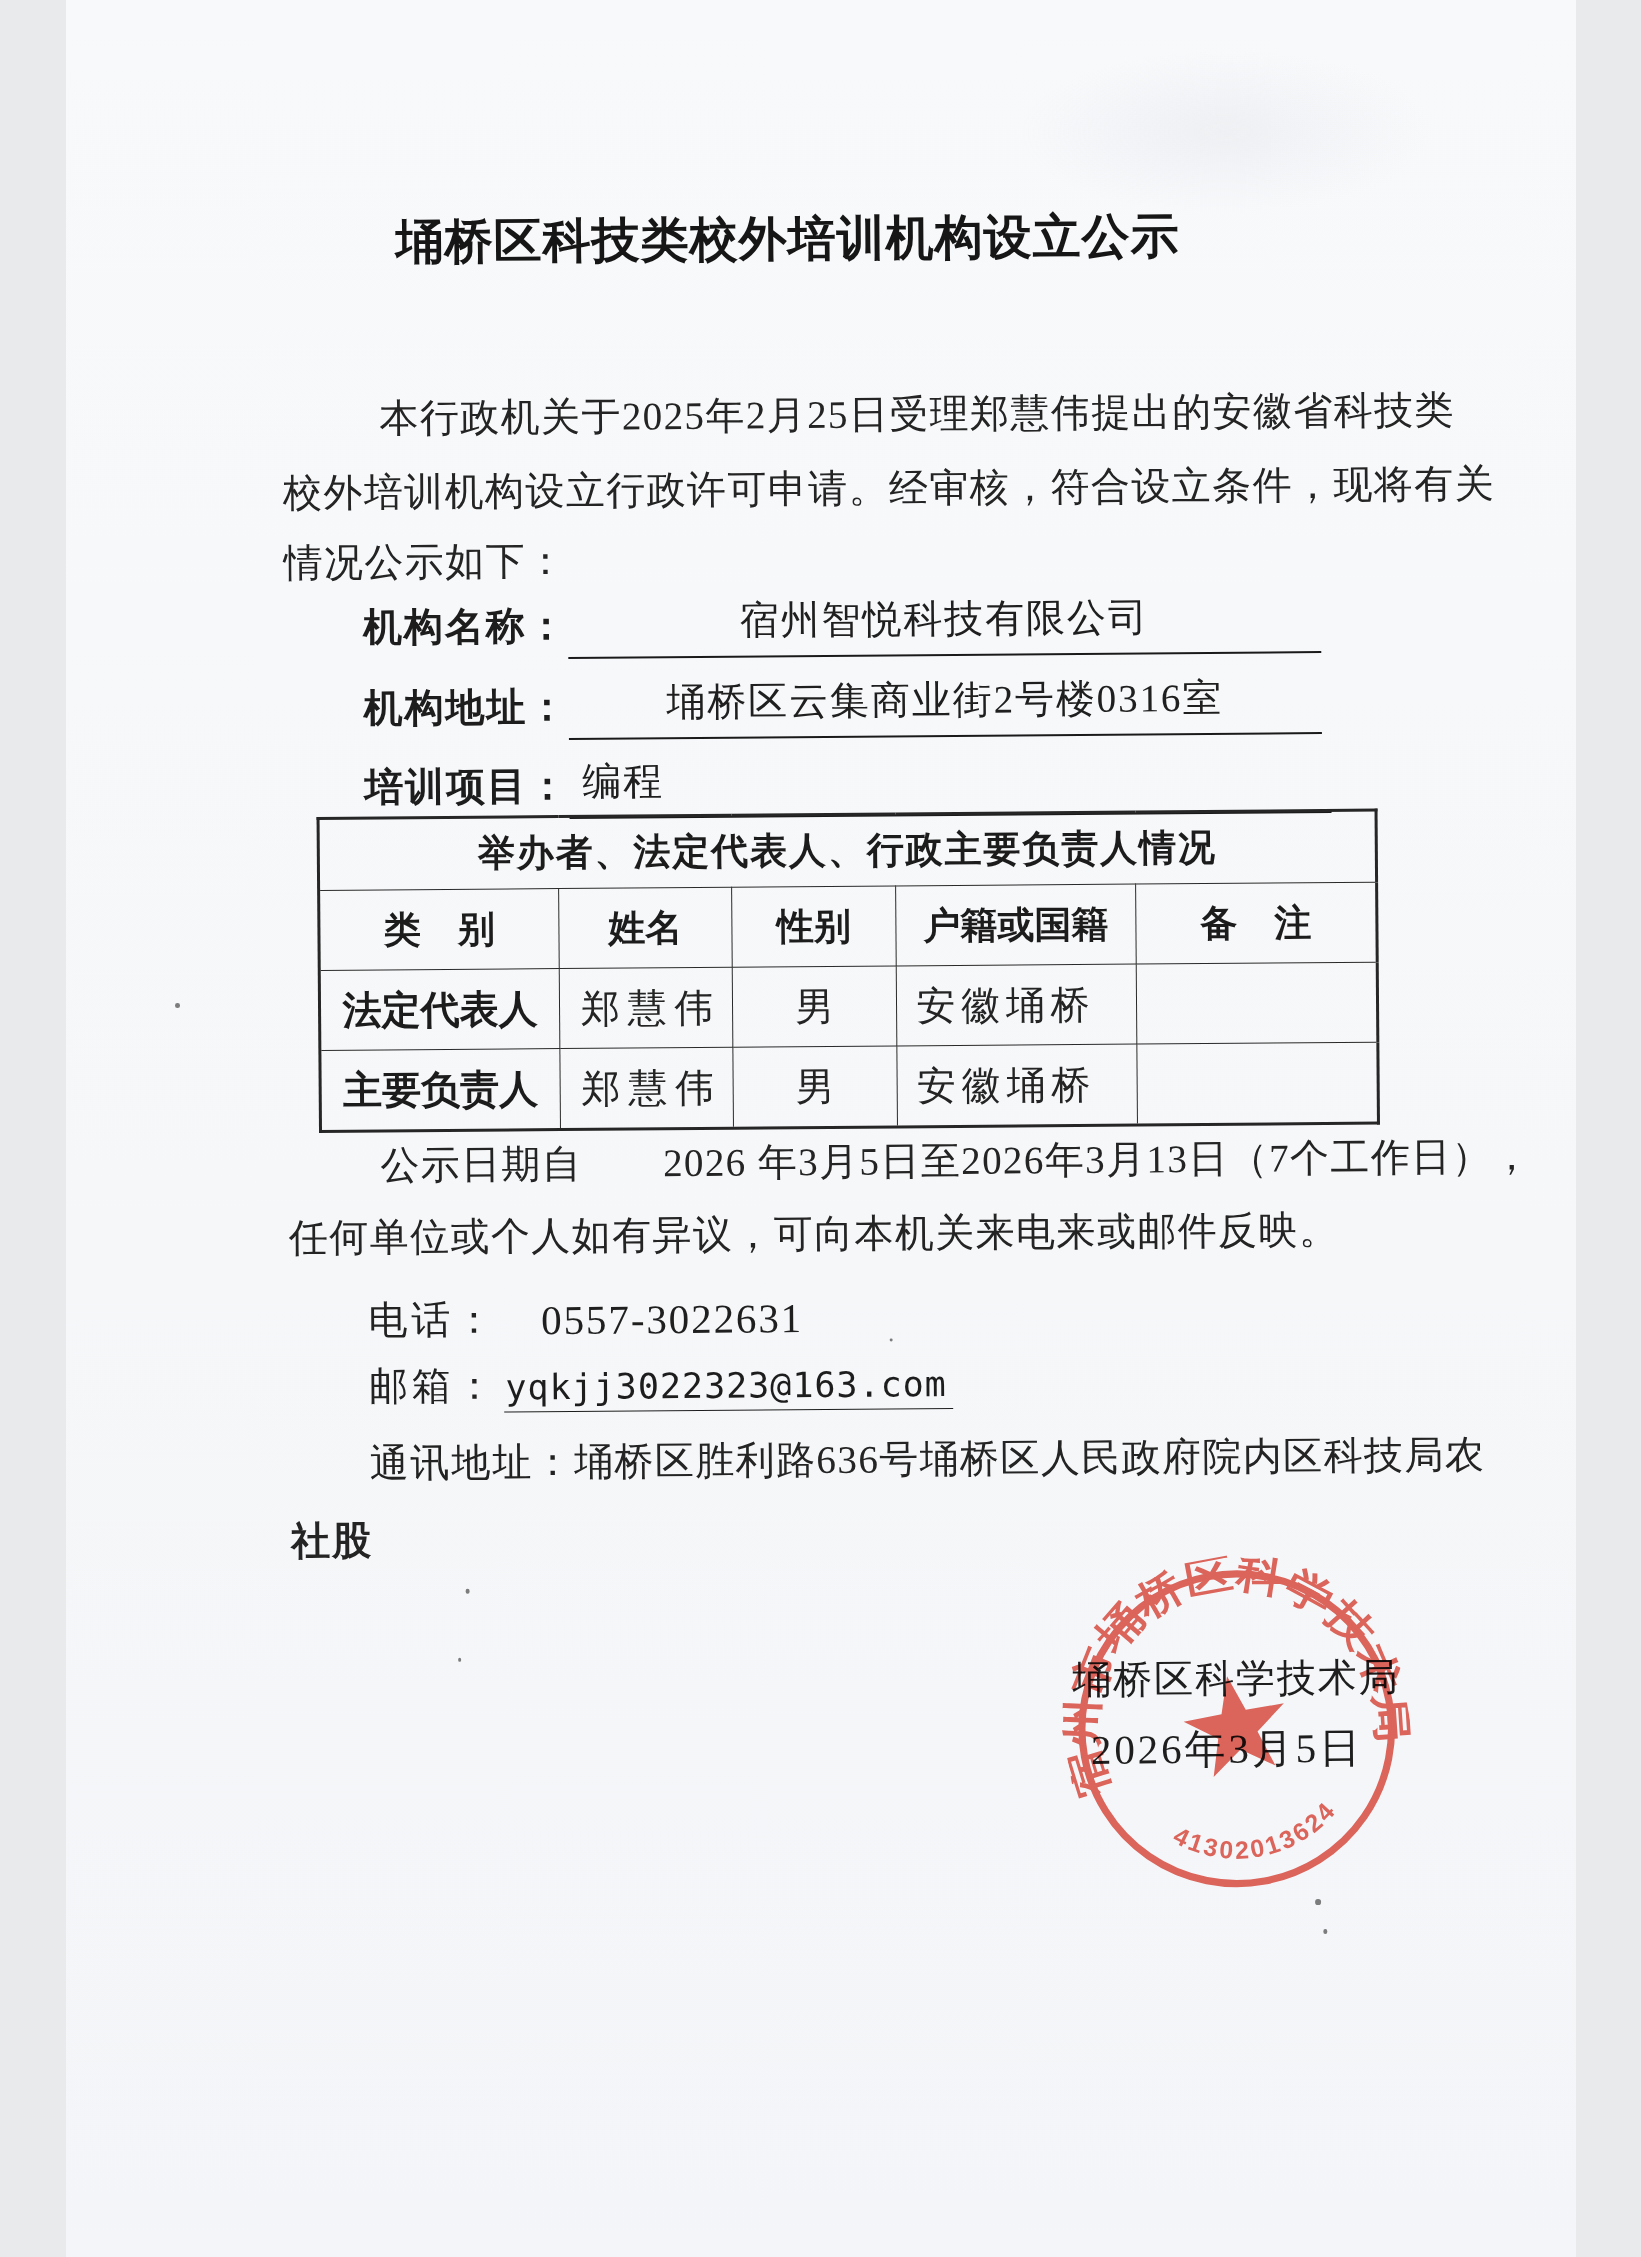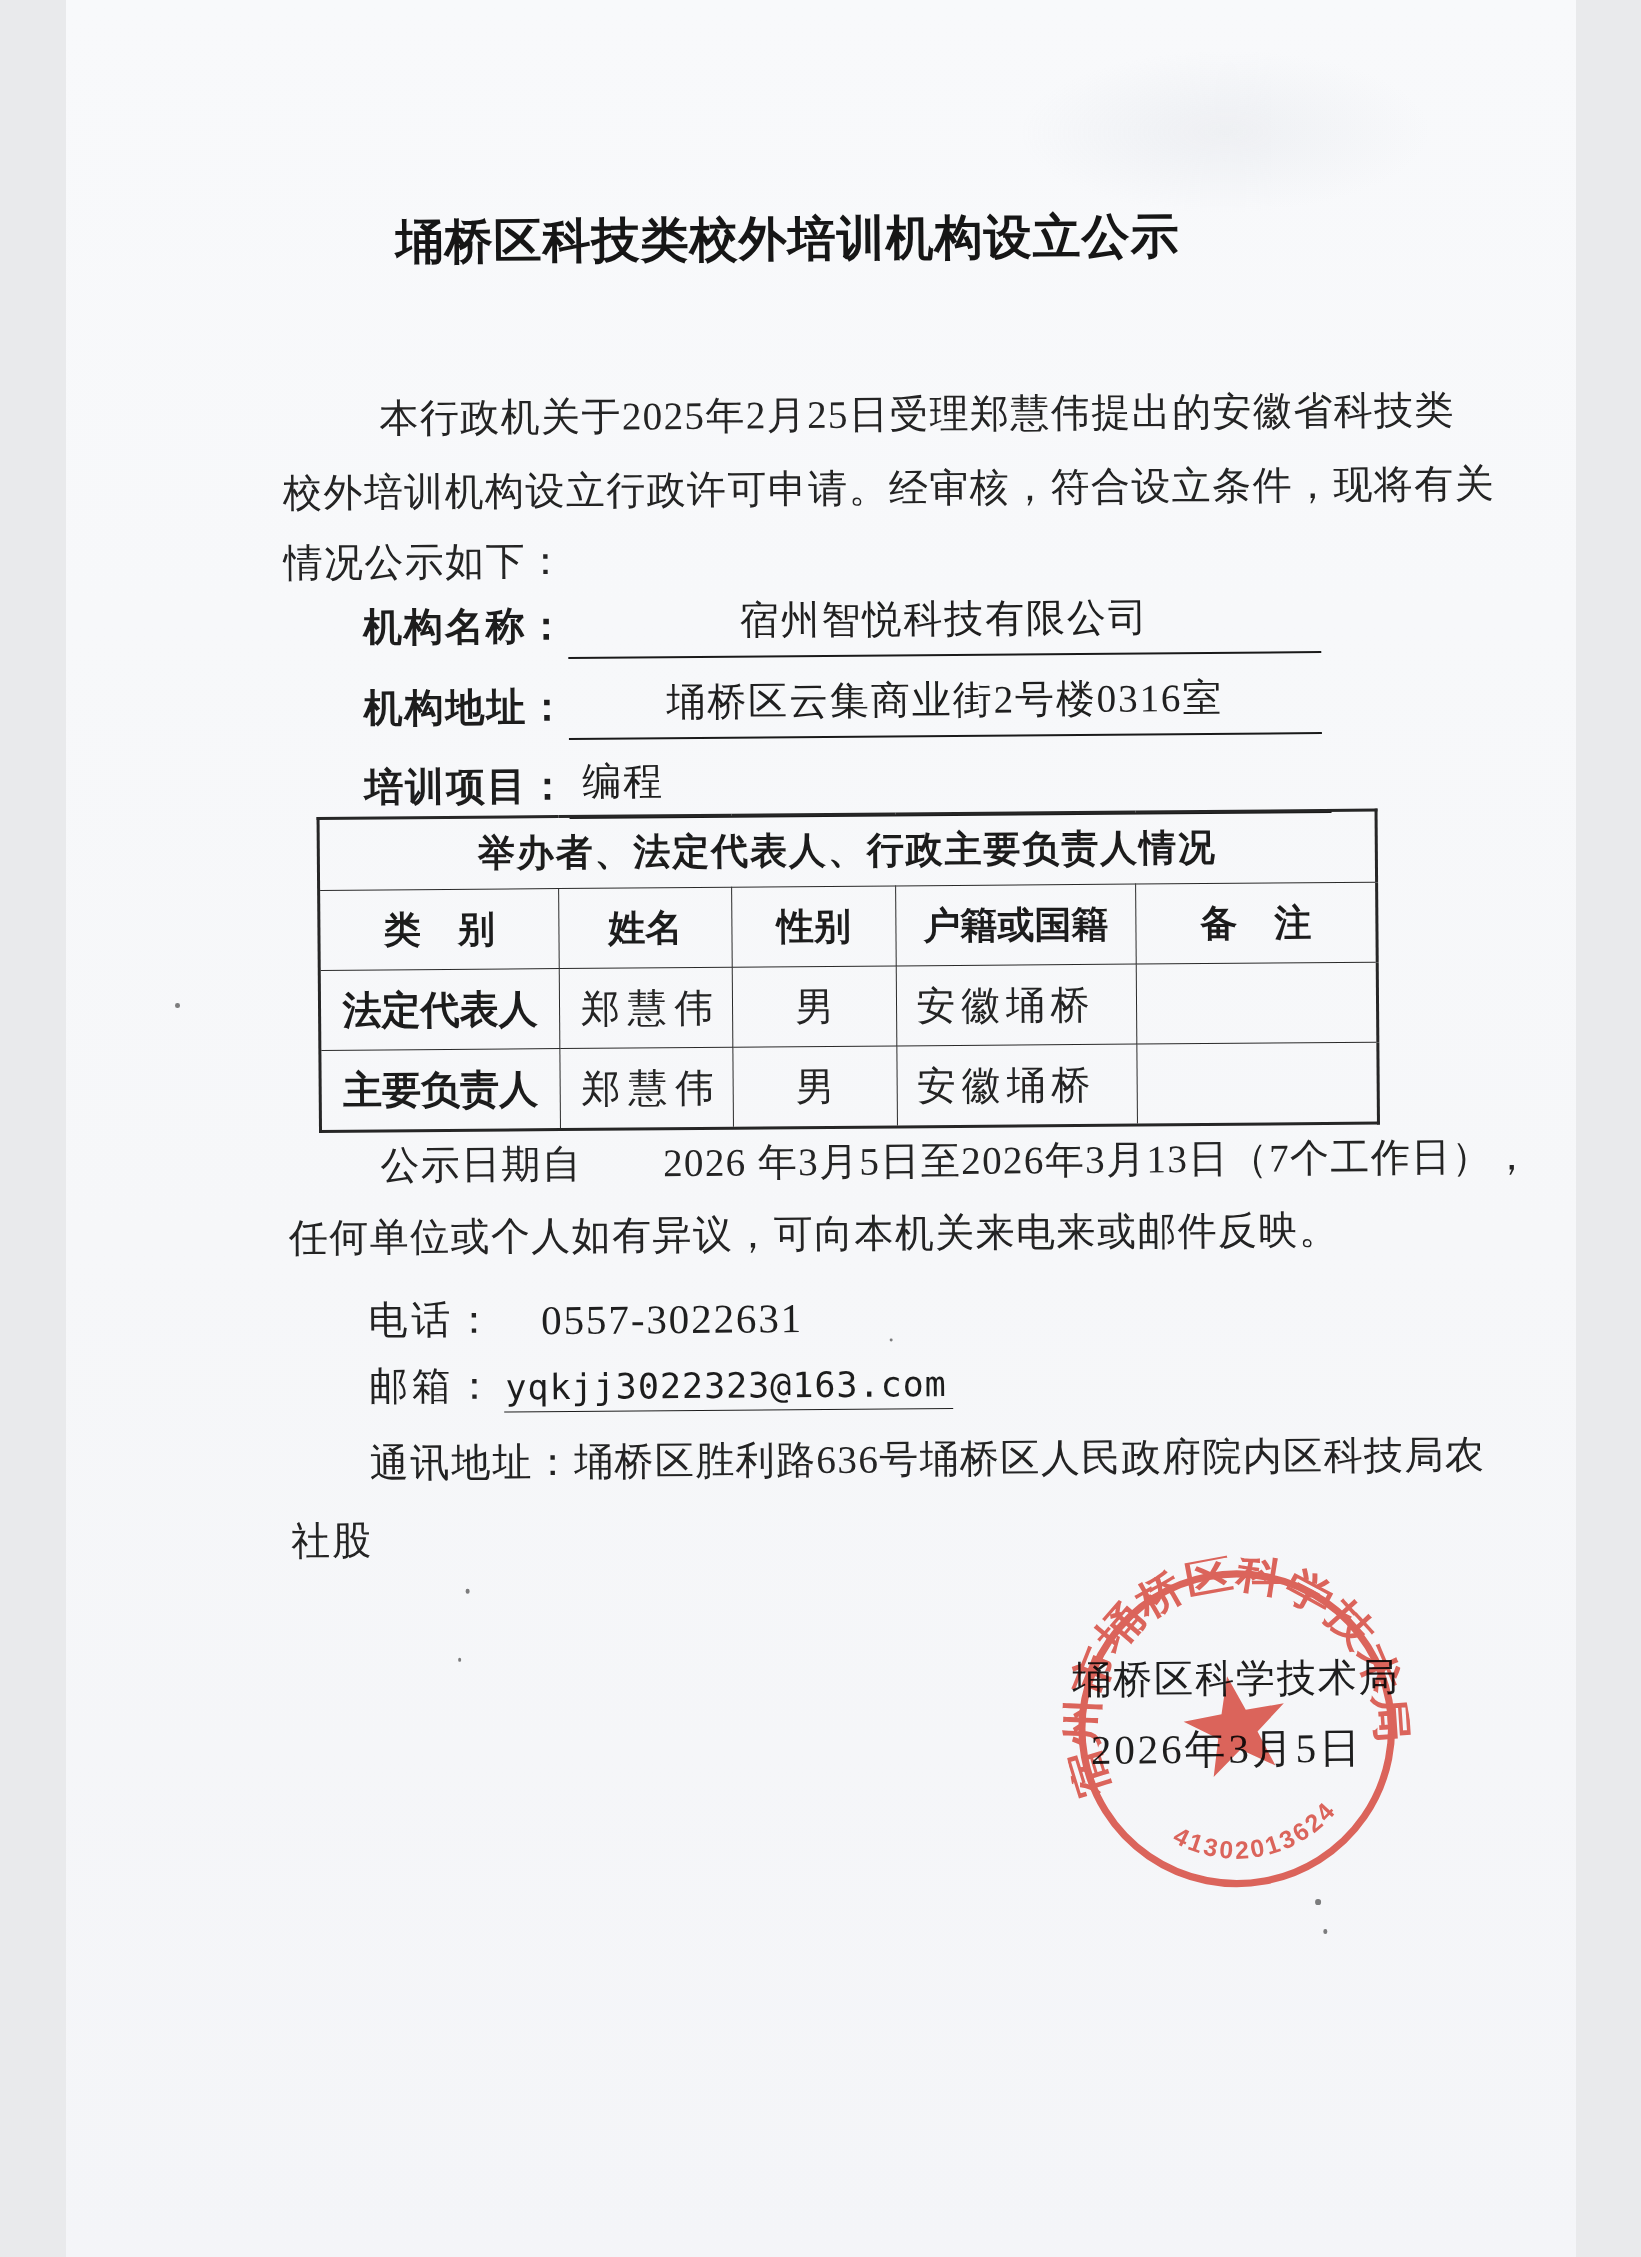--- a/index.html
+++ b/index.html
@@ -58,21 +58,21 @@
   .contact-row{position:absolute;left:301px;display:flex;align-items:flex-end;white-space:nowrap;}
   .contact-label{font-size:39px;letter-spacing:3.9px;color:#222;}
   .row-phone{top:1290px;}
   .phone-value{font-size:41px;letter-spacing:1.9px;margin-left:44px;color:#1f1f1f;padding-bottom:1.9px;}
   .row-email{top:1356px;}
   .email-value{font-family:"DejaVu Sans Mono","Liberation Mono",monospace;
     font-size:35px;letter-spacing:1px;color:#1d1d1d;border-bottom:1.9px solid #1d1d1d;
     padding:0 5.8px 3.9px 1.9px;margin-left:5.8px;}
   .row-postal{top:1433px;}
   .postal-value{font-size:39px;letter-spacing:1.4px;color:#242424;}
-  .postal-wrap{position:absolute;left:222px;top:1510px;font-size:39px;letter-spacing:1.9px;color:#242424;}
+  .postal-wrap{position:absolute;left:222px;top:1510px;font-size:39px;letter-spacing:1.9px;color:#242424;font-weight:bold;}
   .sig-org{position:absolute;left:1002px;top:1655px;font-size:39px;letter-spacing:1.9px;
     color:#1e1e1e;white-space:nowrap;mix-blend-mode:multiply;z-index:3;}
   .sig-date{position:absolute;left:1020px;top:1725px;font-size:41px;letter-spacing:2.9px;
     color:#1e1e1e;white-space:nowrap;mix-blend-mode:multiply;z-index:3;}
   .seal{position:absolute;left:994px;top:1560px;width:344px;height:344px;
     transform:rotate(-10deg);mix-blend-mode:multiply;opacity:.84;z-index:2;}
   .speck{position:absolute;border-radius:50%;background:#3a3a3a;opacity:.65;}
 </style>
 </head>
 <body>

